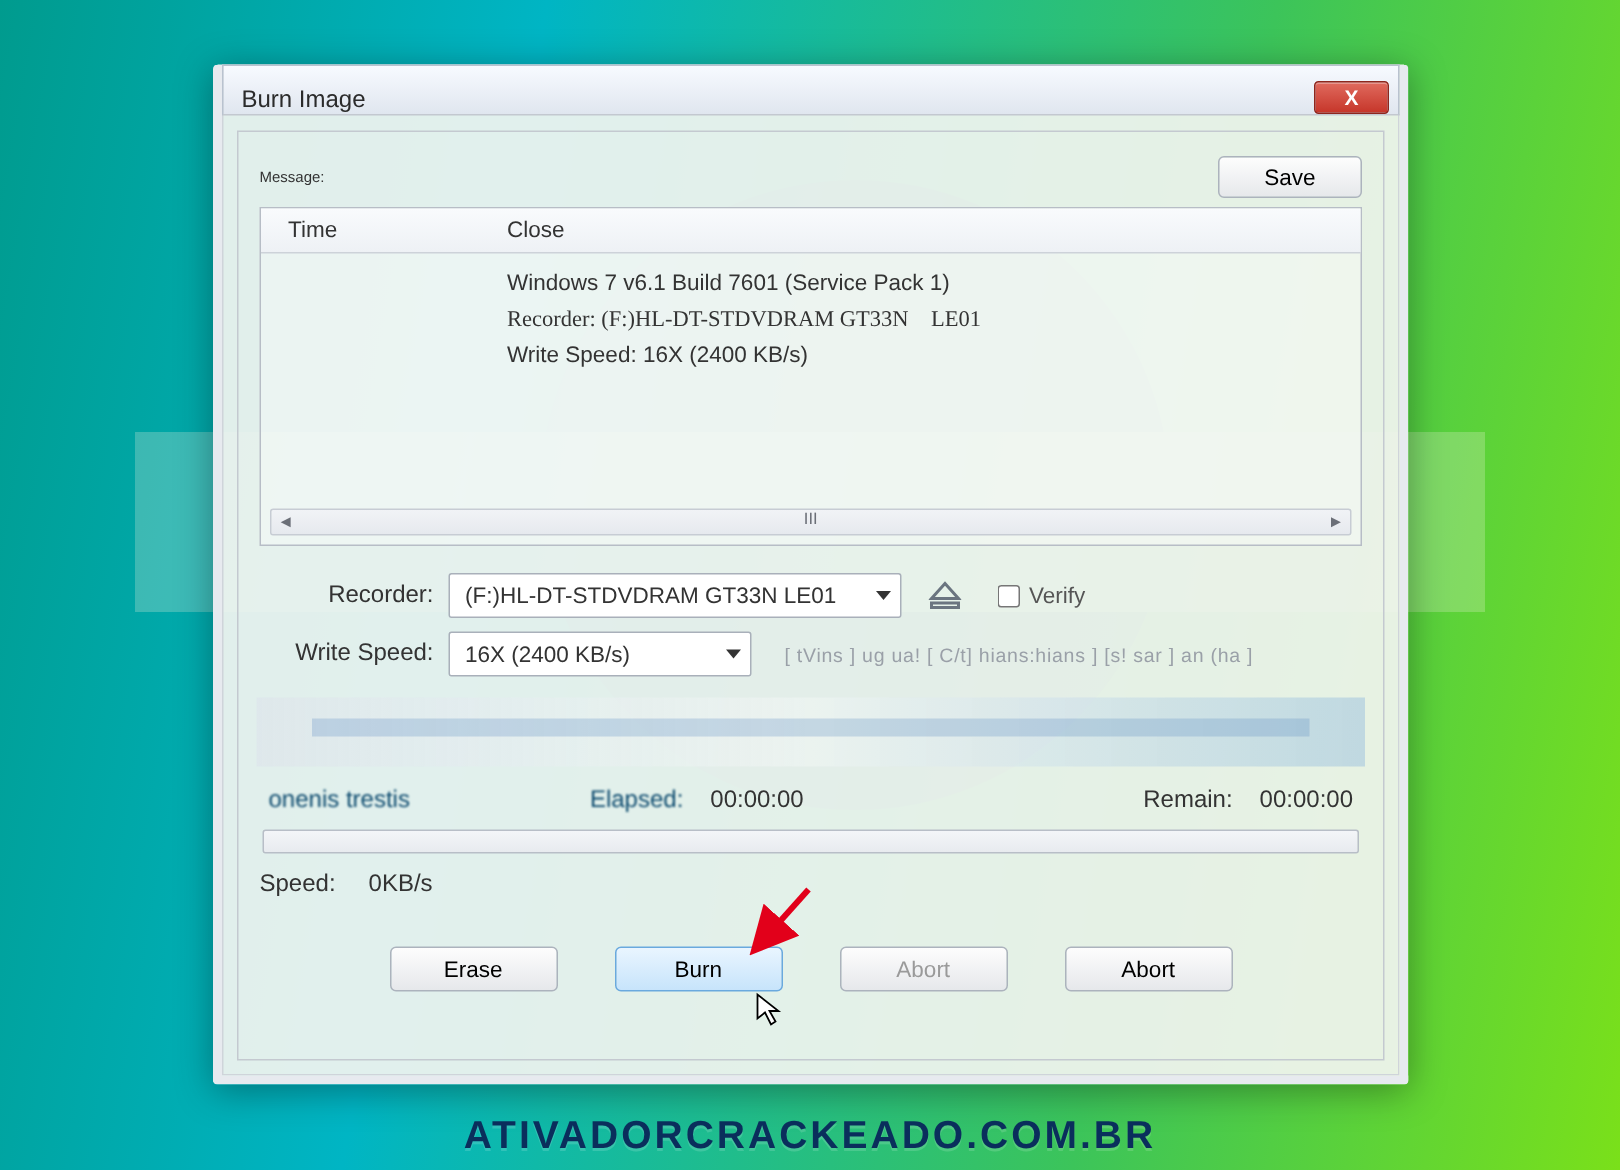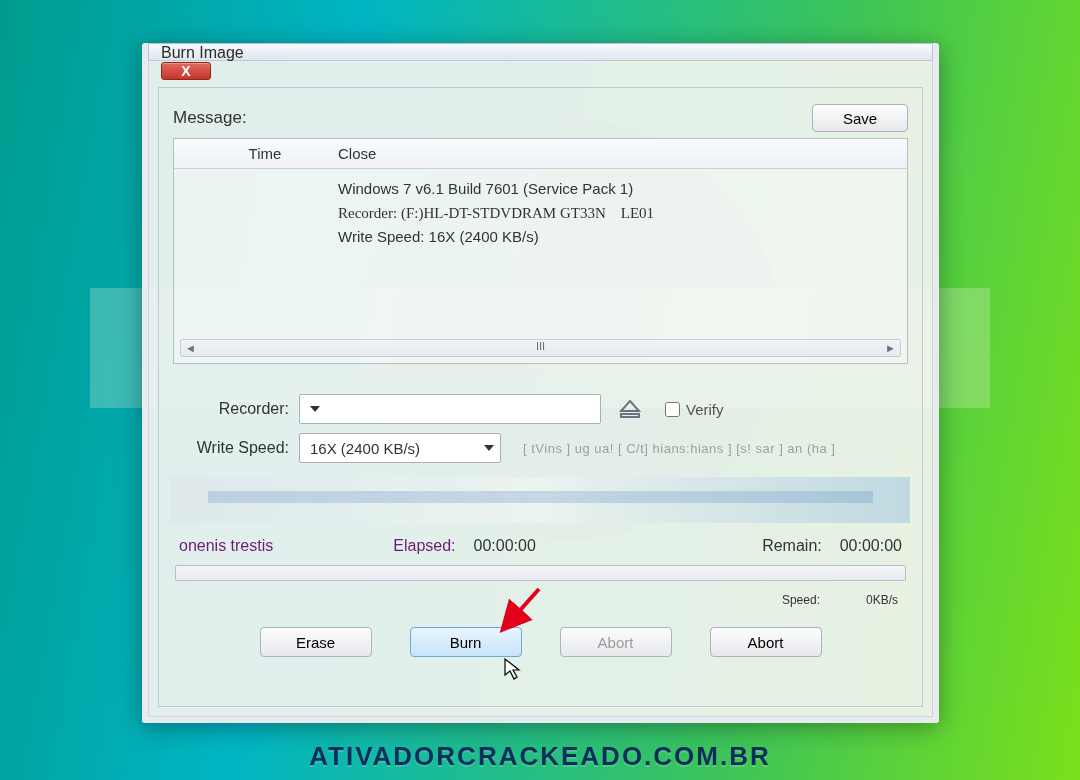--- a/index.html
+++ b/index.html
@@ -28,48 +28,47 @@
     position:absolute;
     left:142px; top:43px;
     width:797px; height:680px;
     background: rgba(242,244,240,0.93);
     border:6px solid #e7eaef;
     border-top:none;
     box-shadow:0 4px 25px rgba(0,0,0,.35), inset 0 0 0 1px #cfd4da;
     border-radius:3px;
   }
   .titlebar {
-    height:18px;
+    height:34px;
     background:linear-gradient(#f7faff,#e0e6ef);
     border:1px solid #b9c2cf;
     border-bottom-color:#c3c8d0;
-    display:flex; align-items:flex-start;
+    display:flex; align-items:flex-end;
     justify-content:space-between;
     padding:0 6px 0 12px;
-    flex-direction:column;
   }
   .title { color:#2b2b2b; font-size:16px; }
   .closebtn {
     width:50px; height:22px;
     background:linear-gradient(#e06a5e,#c6362a);
     border:1px solid #8e261d;
     border-radius:3px;
     display:flex;align-items:center;justify-content:center;
     color:#fff;font-weight:bold;font-size:14px;
     box-shadow:inset 0 1px 0 rgba(255,255,255,.3);
   }
   .client {
     position:absolute;
     left:10px; right:10px; top:44px; bottom:10px;
     border:1px solid #c4c9d0;
     background:rgba(255,255,255,0);
     padding:16px 14px 14px 14px;
   }
   .rowtop { display:flex; align-items:center; justify-content:space-between; margin-bottom:6px;}
-  .lbl { color:#333; font-size:17px;}
+  .lbl { color:#333; font-size:10px;}
   .btn {
     min-width:96px; height:28px;
     background:linear-gradient(#fdfdfd,#e6e8eb);
     border:1px solid #acb3bd;
     border-radius:4px;
     font-size:15px;
     display:inline-flex; align-items:center; justify-content:center;
     padding:0 12px;
   }
   .btn.wide{min-width:112px;height:30px;}
@@ -78,35 +77,34 @@
   .logbox {
     border:1px solid #b7bdc6;
     background:rgba(255,255,255,0.35);
     height:226px; position:relative;
   }
   .loghdr{
     height:30px; border-bottom:1px solid #cdd2d9;
     display:flex; align-items:center;
     padding-left:18px;
     background:linear-gradient(#f9fbfd,#eef1f5);
-    text-align:center;
   }
   .col-time{width:146px;}
   .logbody{padding:8px 10px 0 18px;font-size:15px;line-height:24px;}
   .logbody div{white-space:pre;}
   .hscroll{
     position:absolute;left:6px;right:6px;bottom:6px;height:18px;
     background:linear-gradient(#f1f3f6,#e6e9ee);
     border:1px solid #c7ccd4;border-radius:2px;
     display:flex;align-items:center;justify-content:space-between;
     font-size:11px;color:#6b6f77;padding:0 4px;
   }
   .hscroll .thumbtrack{flex:1;position:relative;height:100%;}
   .hscroll .tlabel{position:absolute;left:50%;top:0;transform:translateX(-50%);}
-  .formrow{display:flex;align-items:center;margin-top:30px;}
+  .formrow{display:flex;align-items:center;margin-top:18px;}
   .formrow .flabel{width:126px;text-align:right;padding-right:10px;font-size:16px;}
   .combo{
     height:30px;border:1px solid #a9b0ba;background:#fff;
     display:flex;align-items:center;justify-content:space-between;
     padding:0 6px 0 10px;font-size:15px;border-radius:2px;
   }
   .combo.wide{width:302px;}
   .combo.small{width:202px;}
   .caret{border-left:5px solid transparent;border-right:5px solid transparent;border-top:6px solid #333;}
   .eject{width:30px;height:26px;margin-left:14px;display:flex;align-items:center;justify-content:center;}
@@ -115,26 +113,26 @@
   .chkwrap input{width:15px;height:15px;margin-right:6px;}
   .blurtext{color:#9aa0a8;font-size:13px;letter-spacing:.5px;margin-left:22px;white-space:nowrap;overflow:hidden;}
   .smear{
     margin:14px -2px 0 -2px; height:46px;
     background:linear-gradient(90deg,rgba(220,225,235,.5),rgba(255,255,255,.3),rgba(120,170,220,.35));
     filter:blur(0.4px);
     position:relative;
   }
   .smear::after{content:"";position:absolute;left:5%;right:5%;top:30%;height:12px;background:rgba(80,130,190,.25);}
   .statusline{display:flex;align-items:center;justify-content:flex-start;gap:40px;margin-top:14px;font-size:16px;padding:0 6px;}
-  .statusline .fuzzy{color:#701a75;filter:blur(0.6px);text-align:center;}
+  .statusline .fuzzy{color:#0c4a6e;filter:blur(0.6px);text-align:center;}
   .statusline .pair{display:flex;gap:18px;}
   .statusline .spacer{flex:1;}
   .pbar{margin:10px 2px 0 2px;height:16px;border:1px solid #b8bec7;border-radius:2px;background:linear-gradient(#f3f5f8,#e8ebef);}
-  .speedline{display:flex;justify-content:flex-end;gap:46px;margin-top:12px;font-size:12px;padding-right:10px;}
-  .btnrow{display:flex;justify-content:center;gap:38px;margin-top:20px;position:relative;}
+  .speedline{display:flex;gap:22px;margin-top:12px;font-size:16px;padding-right:10px;}
+  .btnrow{display:flex;justify-content:center;gap:38px;margin-top:32px;position:relative;}
   .arrow{position:absolute;left:324px;top:-44px;pointer-events:none;}
   .cursor{position:absolute;left:330px;top:30px;pointer-events:none;}
   .watermark{
     position:absolute;left:0;right:0;bottom:8px;text-align:center;
     font-family:"Arial Black",Impact,sans-serif;
     font-weight:900;font-size:26px;letter-spacing:2px;
     color:#0a2e5c;
     text-shadow:0 2px 0 rgba(255,255,255,.15);
   }
 </style>
@@ -177,20 +175,21 @@
         <span class="thumbtrack">
             <span class="tlabel">III</span>
           </span>
         <span>►</span>
       </div>
     </div>
 
     <div class="formrow">
       <span class="flabel">Recorder:</span>
       <div class="combo wide">
+        <span>(F:)HL-DT-STDVDRAM GT33N    LE01</span>
         <span class="caret"></span>
       </div>
       <span class="eject">
         <svg width="22" height="20">
           <polygon points="11,2 20,12 2,12" fill="none" stroke="#6b7580" stroke-width="2"></polygon>
           <rect x="2" y="15" width="18" height="3" fill="none" stroke="#6b7580" stroke-width="2"></rect>
         </svg>
       </span>
       <label class="chkwrap">
         <input type="checkbox" style="">

